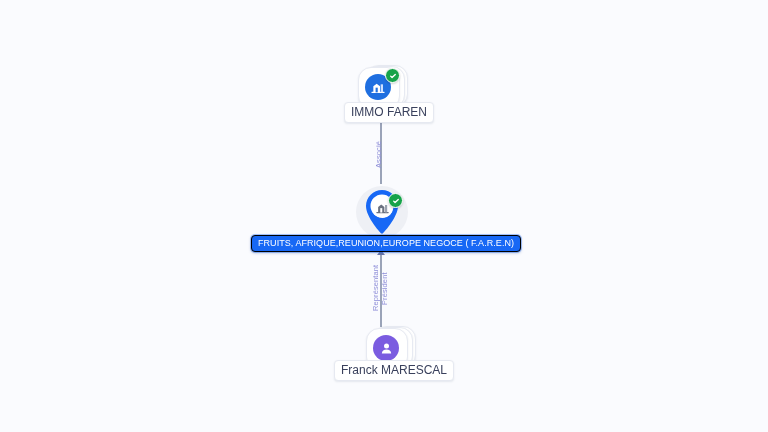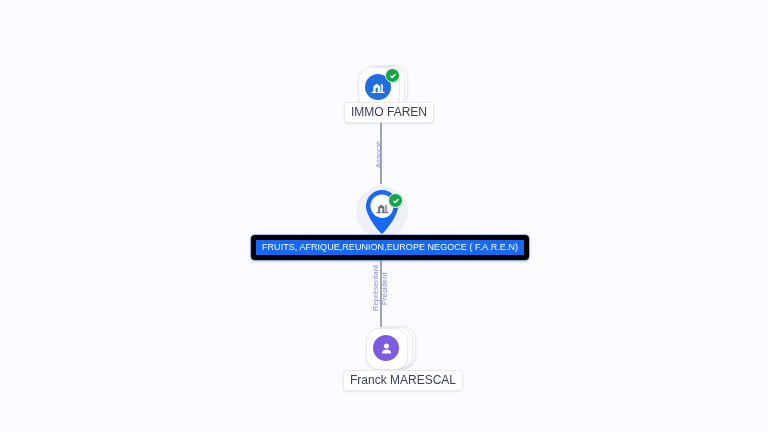--- a/index.html
+++ b/index.html
@@ -73,21 +73,21 @@
     border-radius:4px;
     padding:2px 6px 3px 6px;
     font-size:12px;
     color:#39405c;
     white-space:nowrap;
     box-shadow:0 1px 2px rgba(40,55,100,.10);
     z-index:8;
   }
   .caption.selected{
     background:#1768f5;
-    border:5px solid #000000;
+    border:1px solid #000000;
     color:#ffffff;
     box-shadow:0 0 0 1px rgba(23,104,245,.35),0 1px 3px rgba(20,60,150,.35);
     font-size:9px;
     letter-spacing:.05px;
     padding:2px 6px 3px 6px;
   }
 
   
   .halo{
     position:absolute;left:0;top:0;
@@ -169,15 +169,15 @@
         <i></i>
         <i></i>
     </div>
     <div class="disc purple">
       <svg width="15" height="15" viewBox="0 0 24 24" aria-hidden="true">
         <circle cx="12" cy="8" r="4" fill="#ffffff"></circle>
         <path d="M4.5 20c0-4.1 3.4-6.5 7.5-6.5s7.5 2.4 7.5 6.5z" fill="#ffffff"></path>
       </svg>
     </div>
   </div>
-  <div class="caption" style="left:343px;top:360px;margin-top:10px;">Franck MARESCAL</div>
+  <div class="caption" style="left:334px;top:360px;">Franck MARESCAL</div>
 
 </div>
 
 </body></html>

